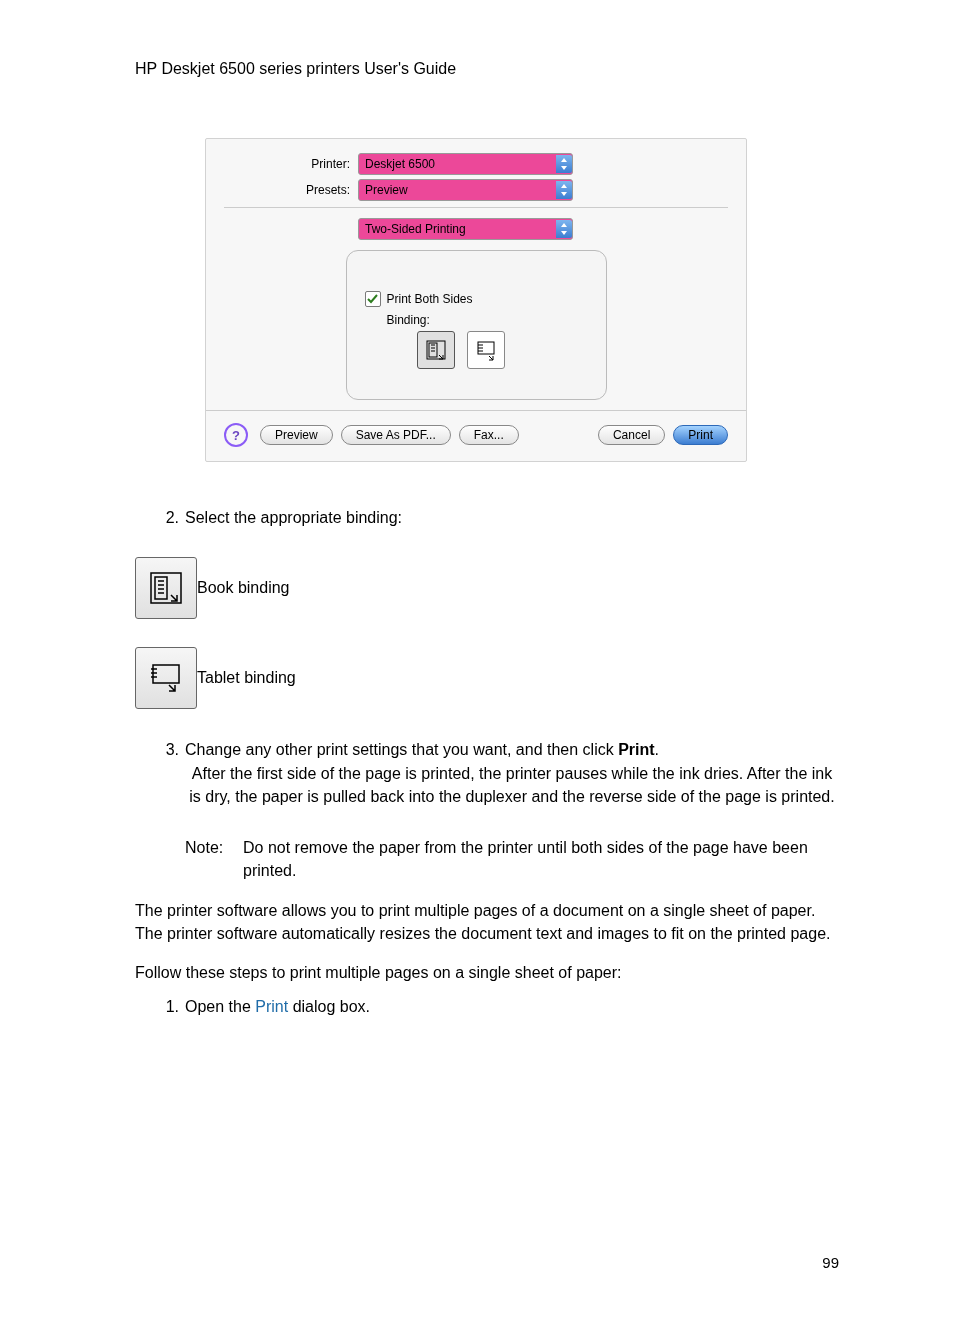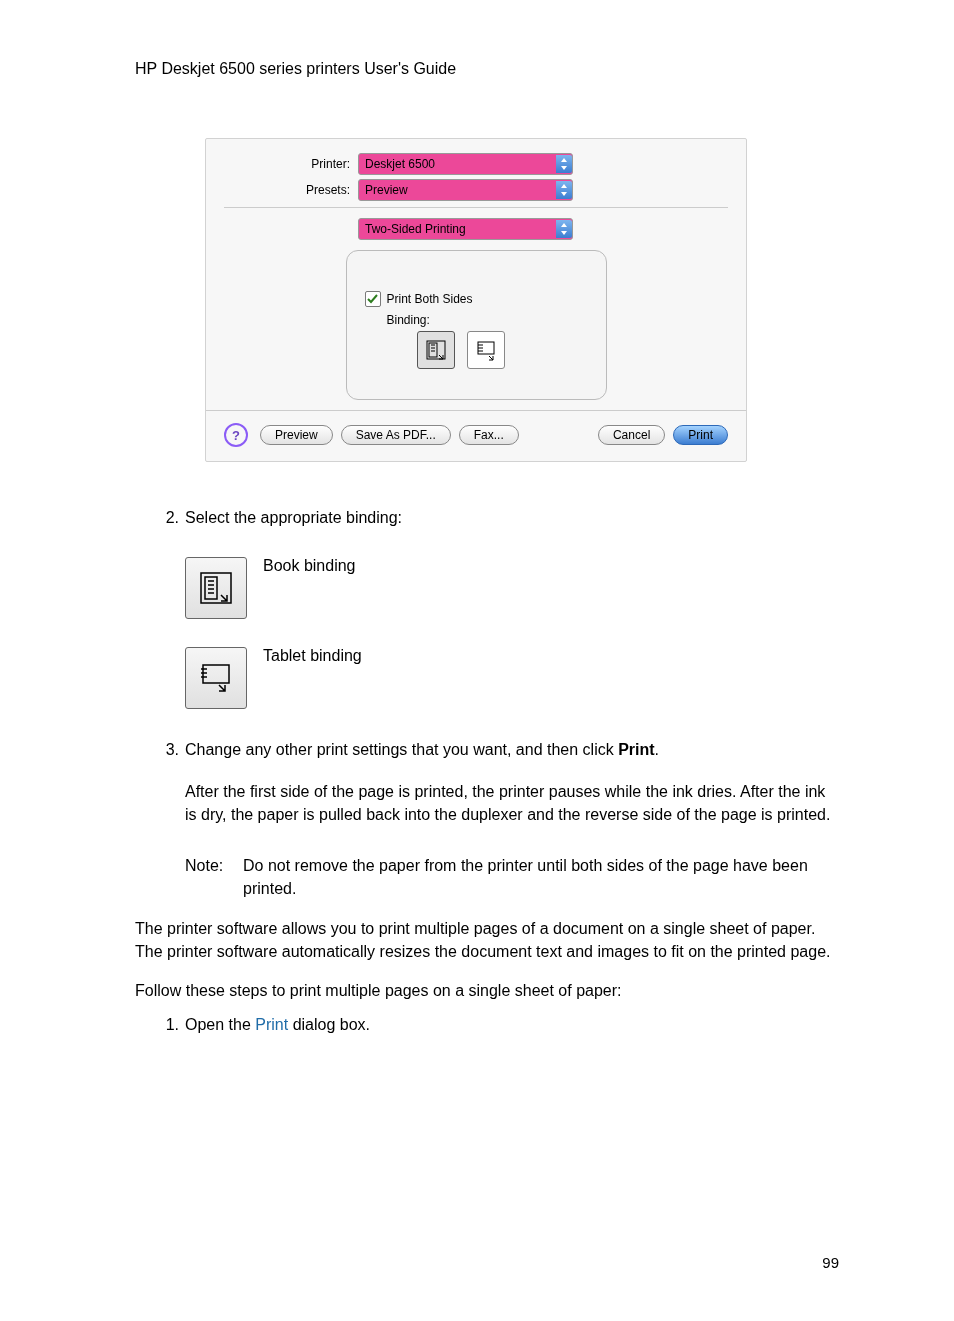--- a/index.html
+++ b/index.html
@@ -166,40 +166,39 @@
     line-height: 1.4;
   }
   .step-num {
     width: 22px;
     flex: 0 0 22px;
     text-align: right;
     margin-right: 6px;
   }
   .step-body { flex: 1; }
   .binding-example {
-    margin-left: 50px;
-    display: flex;
-    align-items: flex-start;
-    gap: 16px;
+    display: flex;
+    align-items: center;
+    gap: 0;
     margin-top: 28px;
     margin-bottom: 16px;
   }
   .ex-btn {
     width: 60px;
     height: 60px;
     border: 1px solid #666;
     border-radius: 3px;
     background: linear-gradient(#f6f6f6,#e0e0e0);
     display:flex;align-items:center;justify-content:center;
   }
   .ex-label { font-size: 16px; }
   .step3-para {
-    margin-top: 18px;
     font-size: 16px;
     line-height: 1.45;
+    text-align: center;
   }
   .note-row {
     display: flex;
     margin-left: 50px;
     margin-top: 28px;
     font-size: 16px;
     line-height: 1.45;
   }
   .note-label { flex: 0 0 58px; }
   .note-body { flex: 1; }

